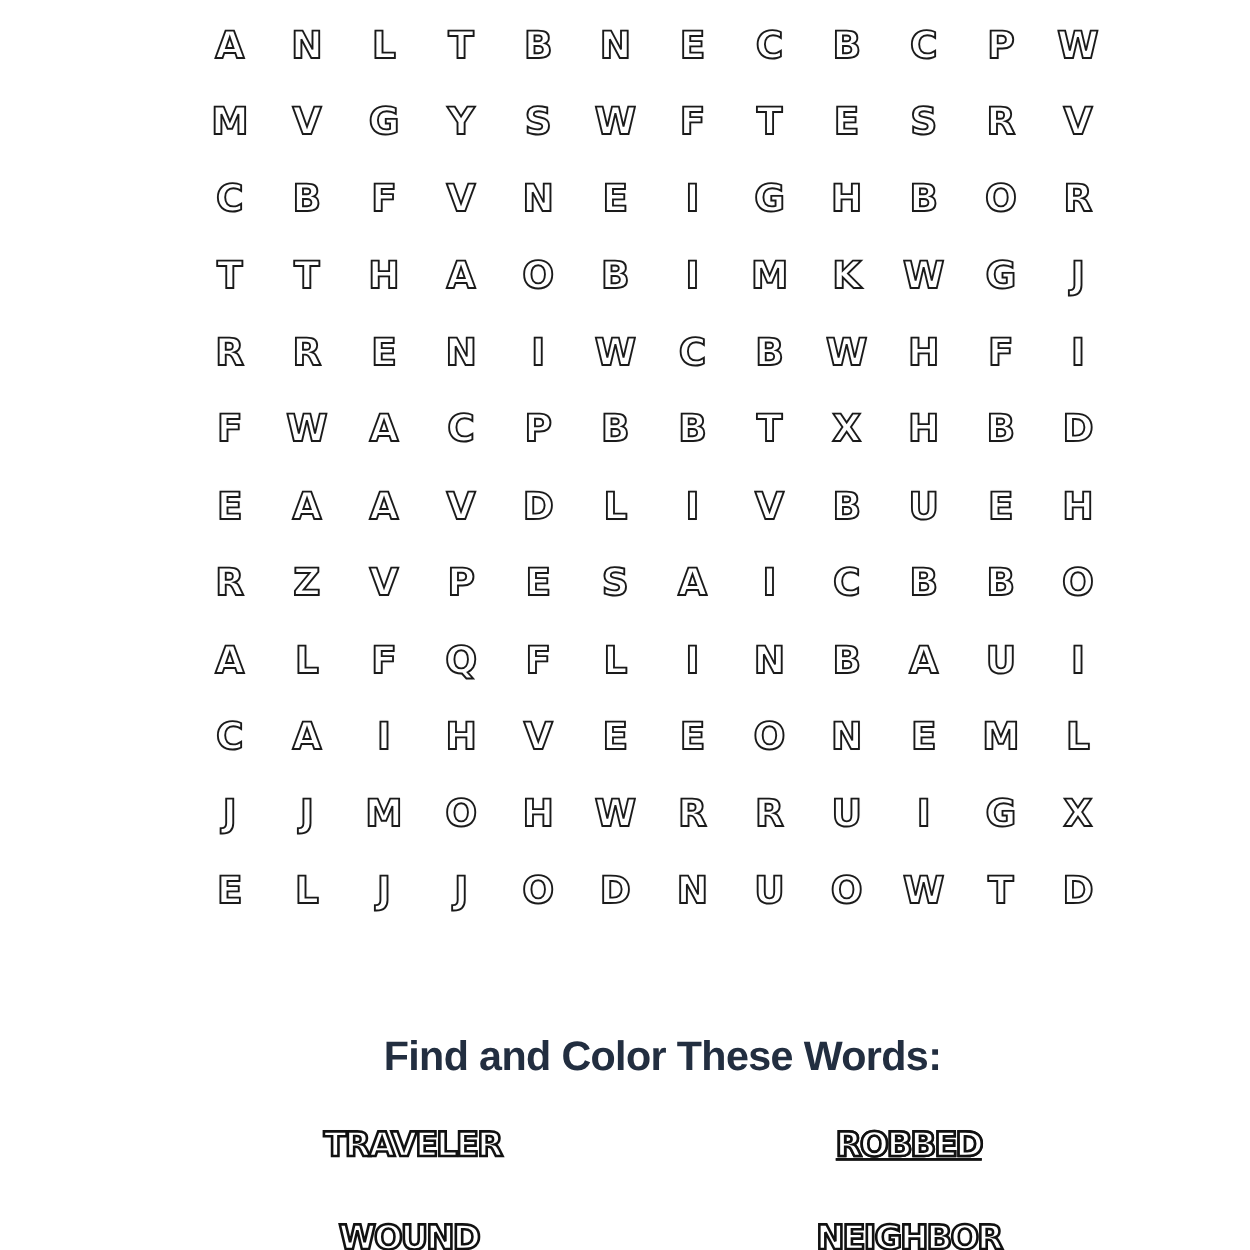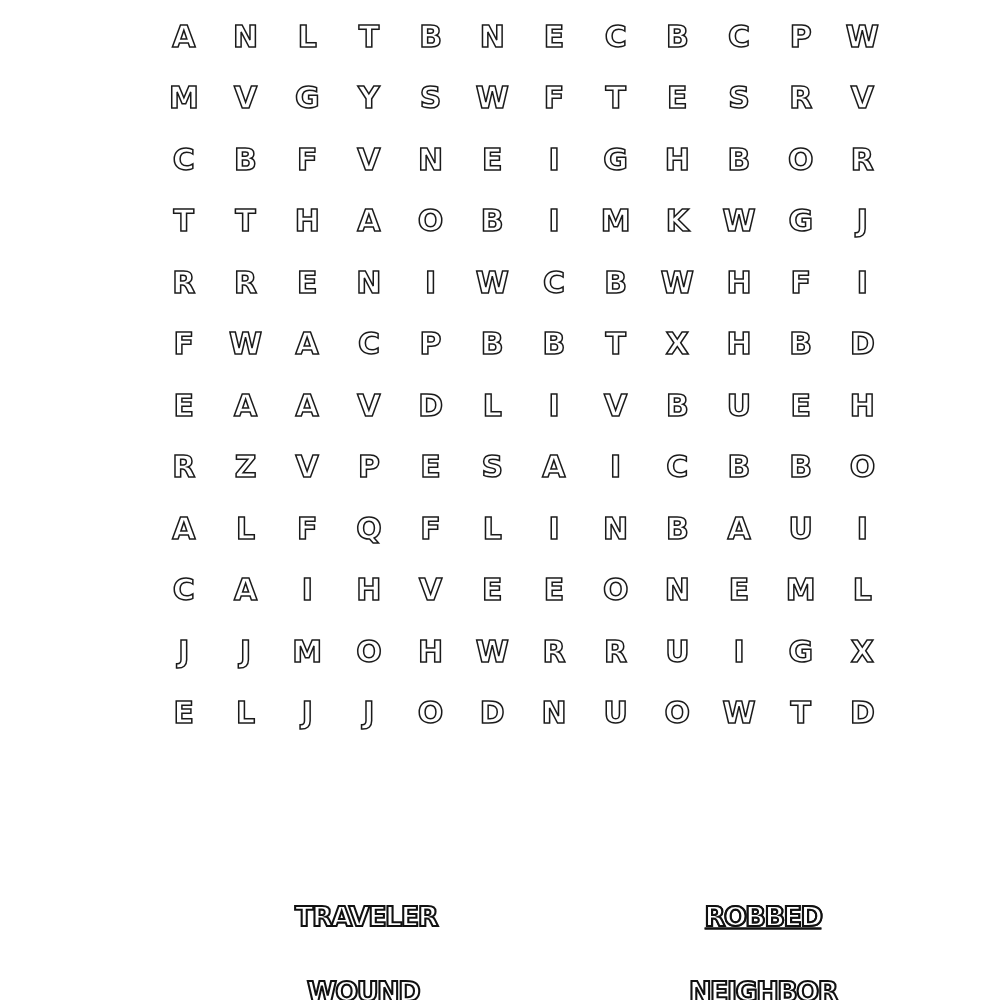--- a/index.html
+++ b/index.html
@@ -59,21 +59,20 @@
     transform: translate(-50%, -50%);
     font-family: "DejaVu Sans", "Liberation Sans", sans-serif;
     font-weight: 700;
     font-size: 27px;
     line-height: 1;
     letter-spacing: -1.5px;
     color: #ffffff;
     -webkit-text-stroke: 2.1px #111111;
     text-shadow: 0 0 1px #111111;
     white-space: nowrap;
-    margin-left: 36px;
   }
   .word-1 { left: 330px; top: 916px; }
   .word-2 { left: 727px; top: 916px; text-decoration: underline; }
   .word-3 { left: 327px; top: 991px; }
   .word-4 { left: 727px; top: 991px; }
 </style>
 </head>
 <body>
 
 <div class="page">
@@ -506,20 +505,21 @@
         <span class="letter">W</span>
       </div>
       <div class="cell">
         <span class="letter">T</span>
       </div>
       <div class="cell">
         <span class="letter">D</span>
       </div>
     </div>
 
+  <div class="heading" style="color: rgb(34, 46, 64);">Find and Color These Words:</div>
 
   <div class="word word-1">TRAVELER</div>
 
   <div class="word word-2">ROBBED</div>
 
   <div class="word word-3">WOUND</div>
 
   <div class="word word-4">NEIGHBOR</div>
 
 </div>

